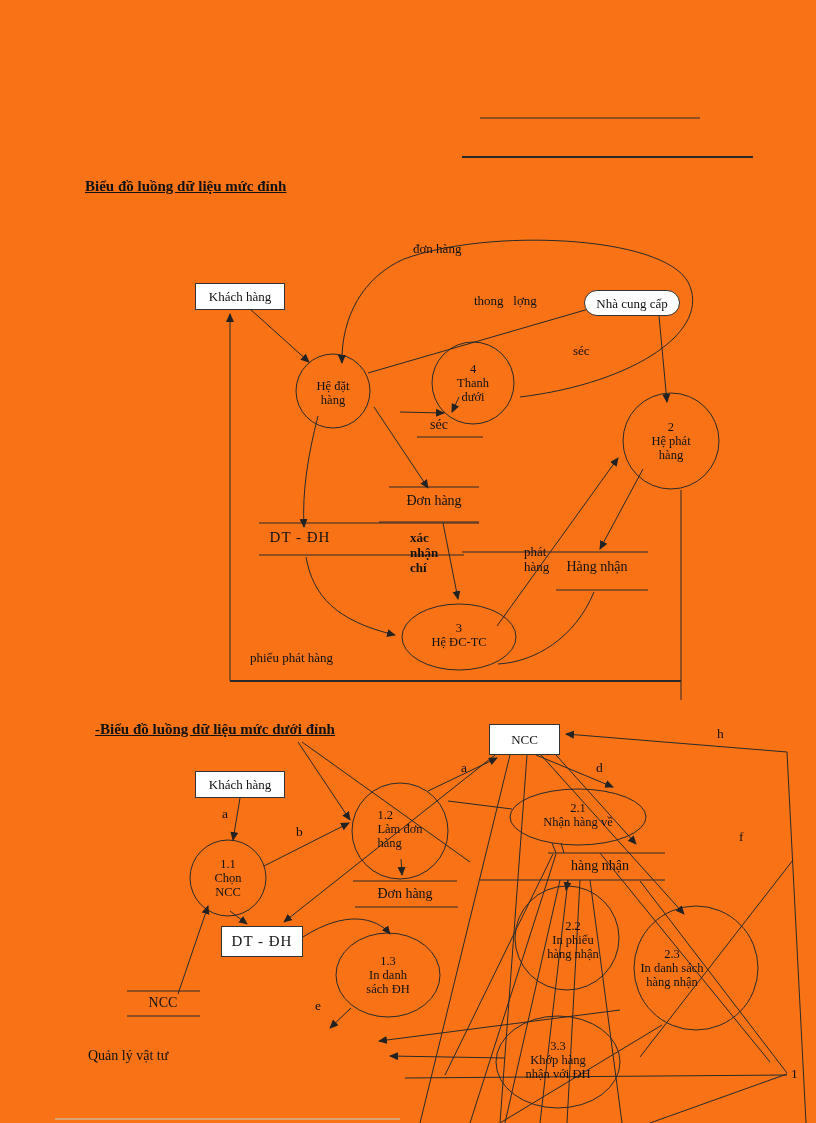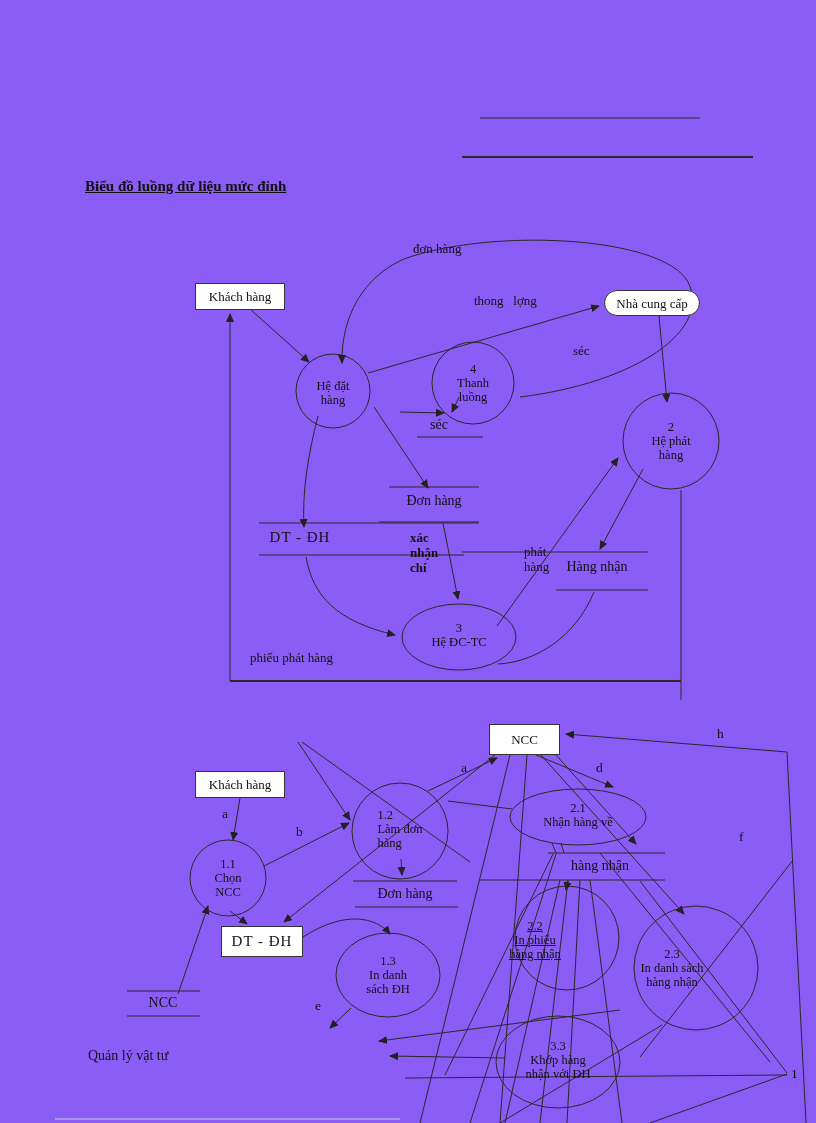--- a/index.html
+++ b/index.html
@@ -1,16 +1,16 @@
 <!DOCTYPE html>
 <html><head>
 <meta charset="utf-8">
 <style>
   html,body{margin:0;padding:0;background:#fff;}
-  #page{position:relative;width:816px;height:1123px;background:#8b5cf6;overflow:hidden;
+  #page{position:relative;width:816px;height:1123px;background:#f97316;overflow:hidden;
         font-family:"Liberation Serif","DejaVu Serif",serif;color:#111;}
   #lines{position:absolute;left:0;top:0;z-index:0;}
   .abs{position:absolute;z-index:2;}
   .title{font-weight:bold;font-size:15px;text-decoration:underline;}
   .ext-box{border:1px solid #333;background:#fff;text-align:center;font-size:13px;
            line-height:25px;box-sizing:border-box;}
   .node{transform:translate(-50%,-50%);text-align:center;font-size:12.5px;line-height:1.12;white-space:nowrap;}
   .store-lbl{transform:translate(-50%,-50%);font-size:14px;white-space:nowrap;text-align:center;}
   .flow-lbl{font-size:13px;white-space:nowrap;line-height:1.15;}
   .letter{font-size:13.5px;}
@@ -109,32 +109,33 @@
     <line x1="620" y1="1010" x2="379" y2="1041" marker-end="url(#arr)"></line>
     <line x1="500" y1="1123" x2="662" y2="1025"></line>
     <line x1="793" y1="860" x2="640" y2="1057"></line>
     <line x1="505" y1="1058" x2="390" y2="1056" marker-end="url(#arr)"></line>
     <line x1="552" y1="843" x2="556" y2="853"></line>
     <line x1="561" y1="843" x2="564" y2="853"></line>
     <line x1="55" y1="1119" x2="400" y2="1119" stroke="#bfd4d4"></line>
   </svg>
 
   <div class="abs title" style="left:85px;top:178px;">Biểu đồ luồng dữ liệu mức đỉnh</div>
+  <div class="abs title" style="left:95px;top:721px;">-Biểu đồ luồng dữ liệu mức dưới đỉnh</div>
 
   <div class="abs ext-box" style="left:195px;top:283px;width:90px;height:27px;">Khách hàng</div>
-  <div class="abs ext-box" style="left:604px;top:290px;width:96px;height:26px;border-radius:13px;">Nhà cung cấp</div>
+  <div class="abs ext-box" style="left:584px;top:290px;width:96px;height:26px;border-radius:13px;">Nhà cung cấp</div>
 
   <div class="abs node" style="left:333px;top:393px;font-family:Liberation Serif, serif;">
     <div>Hệ đặt</div>
     <div>hàng</div>
   </div>
   <div class="abs node" style="left:473px;top:383px;">
     <div>4</div>
     <div>Thanh</div>
-    <div>luồng</div>
+    <div>dưới</div>
   </div>
   <div class="abs node" style="left:671px;top:441px;">
     <div>2</div>
     <div>Hệ phát</div>
     <div>hàng</div>
   </div>
   <div class="abs node" style="left:459px;top:635px;">
     <div>3</div>
     <div>Hệ ĐC-TC</div>
   </div>
@@ -169,21 +170,21 @@
   </div>
   <div class="abs node" style="left:400px;top:829px;text-align:left;">
     <div>1.2</div>
     <div>Làm đơn</div>
     <div>hàng</div>
   </div>
   <div class="abs node" style="left:578px;top:815px;">
     <div>2.1</div>
     <div>Nhận hàng về</div>
   </div>
-  <div class="abs node" style="left:535px;top:940px;text-decoration:underline;">
+  <div class="abs node" style="left:573px;top:940px;">
     <div>2.2</div>
     <div>In phiếu</div>
     <div>hàng nhận</div>
   </div>
   <div class="abs node" style="left:672px;top:968px;">
     <div>2.3</div>
     <div>In danh sách</div>
     <div>hàng nhận</div>
   </div>
   <div class="abs node" style="left:388px;top:975px;">

